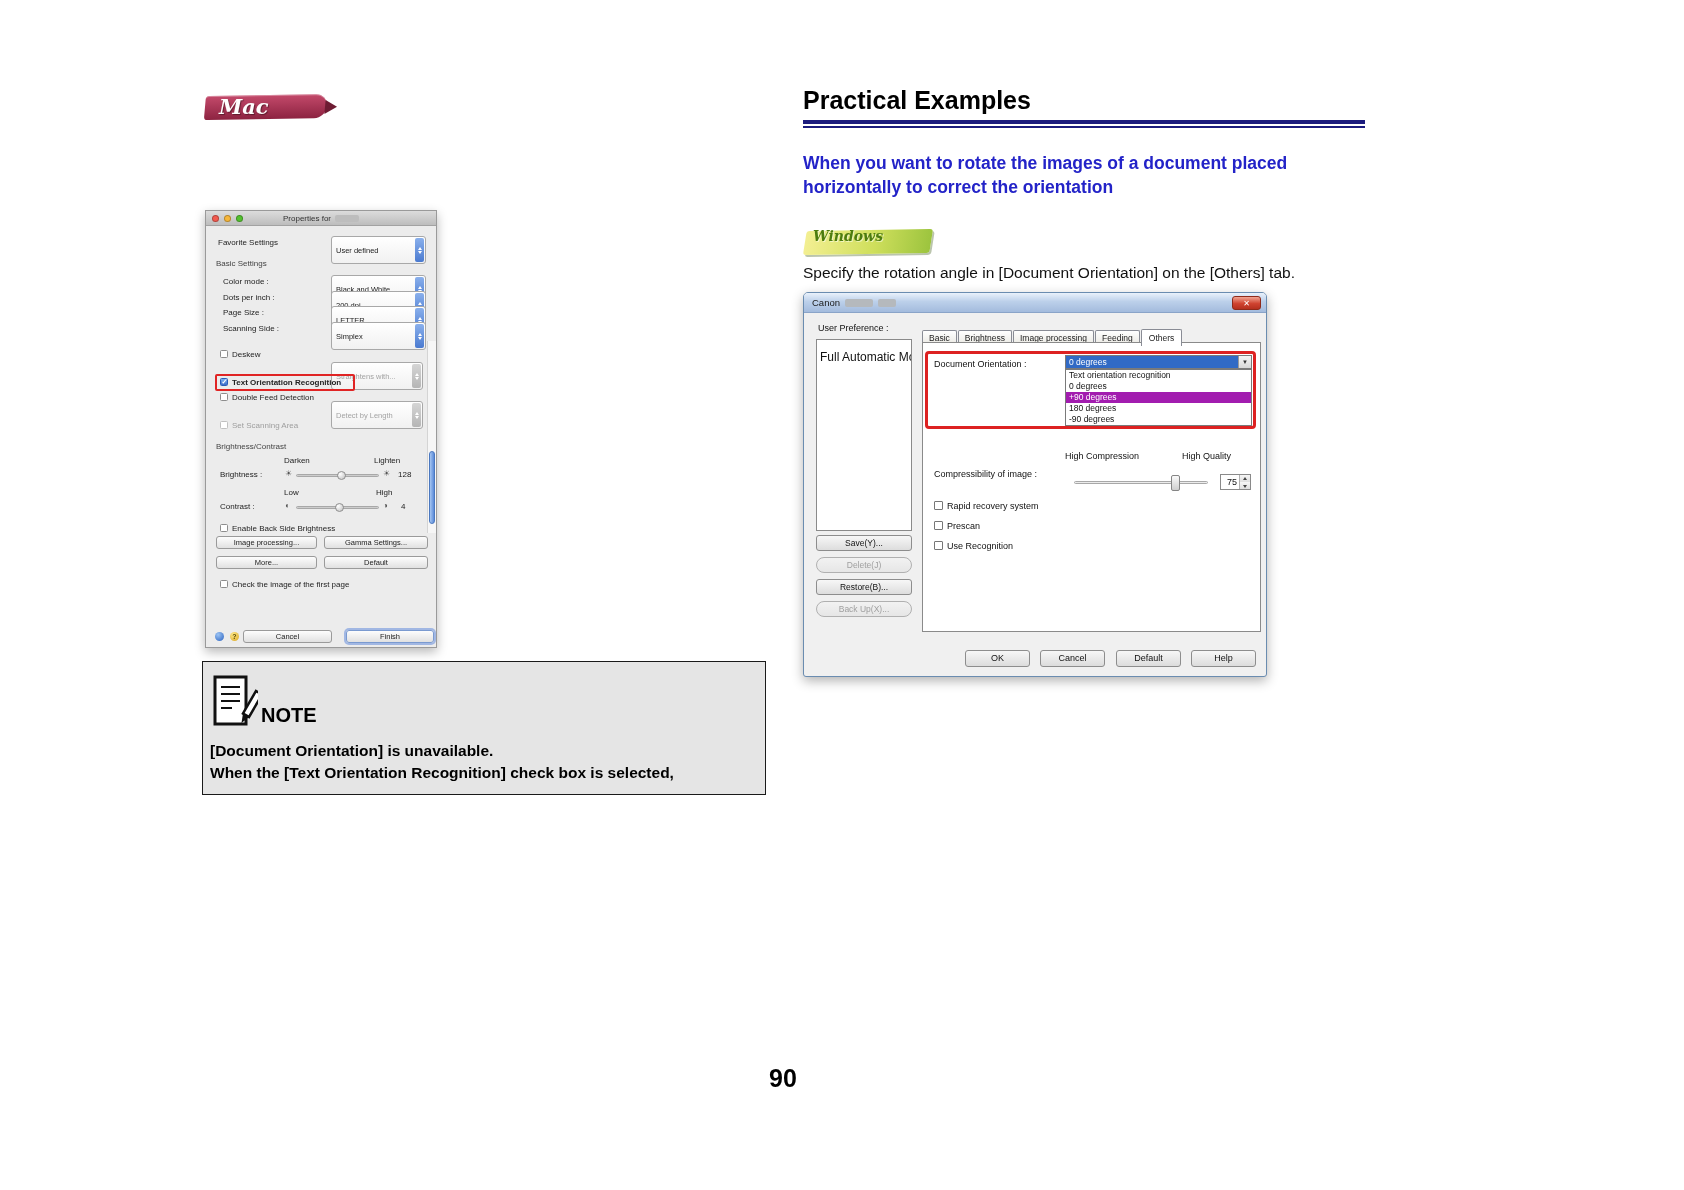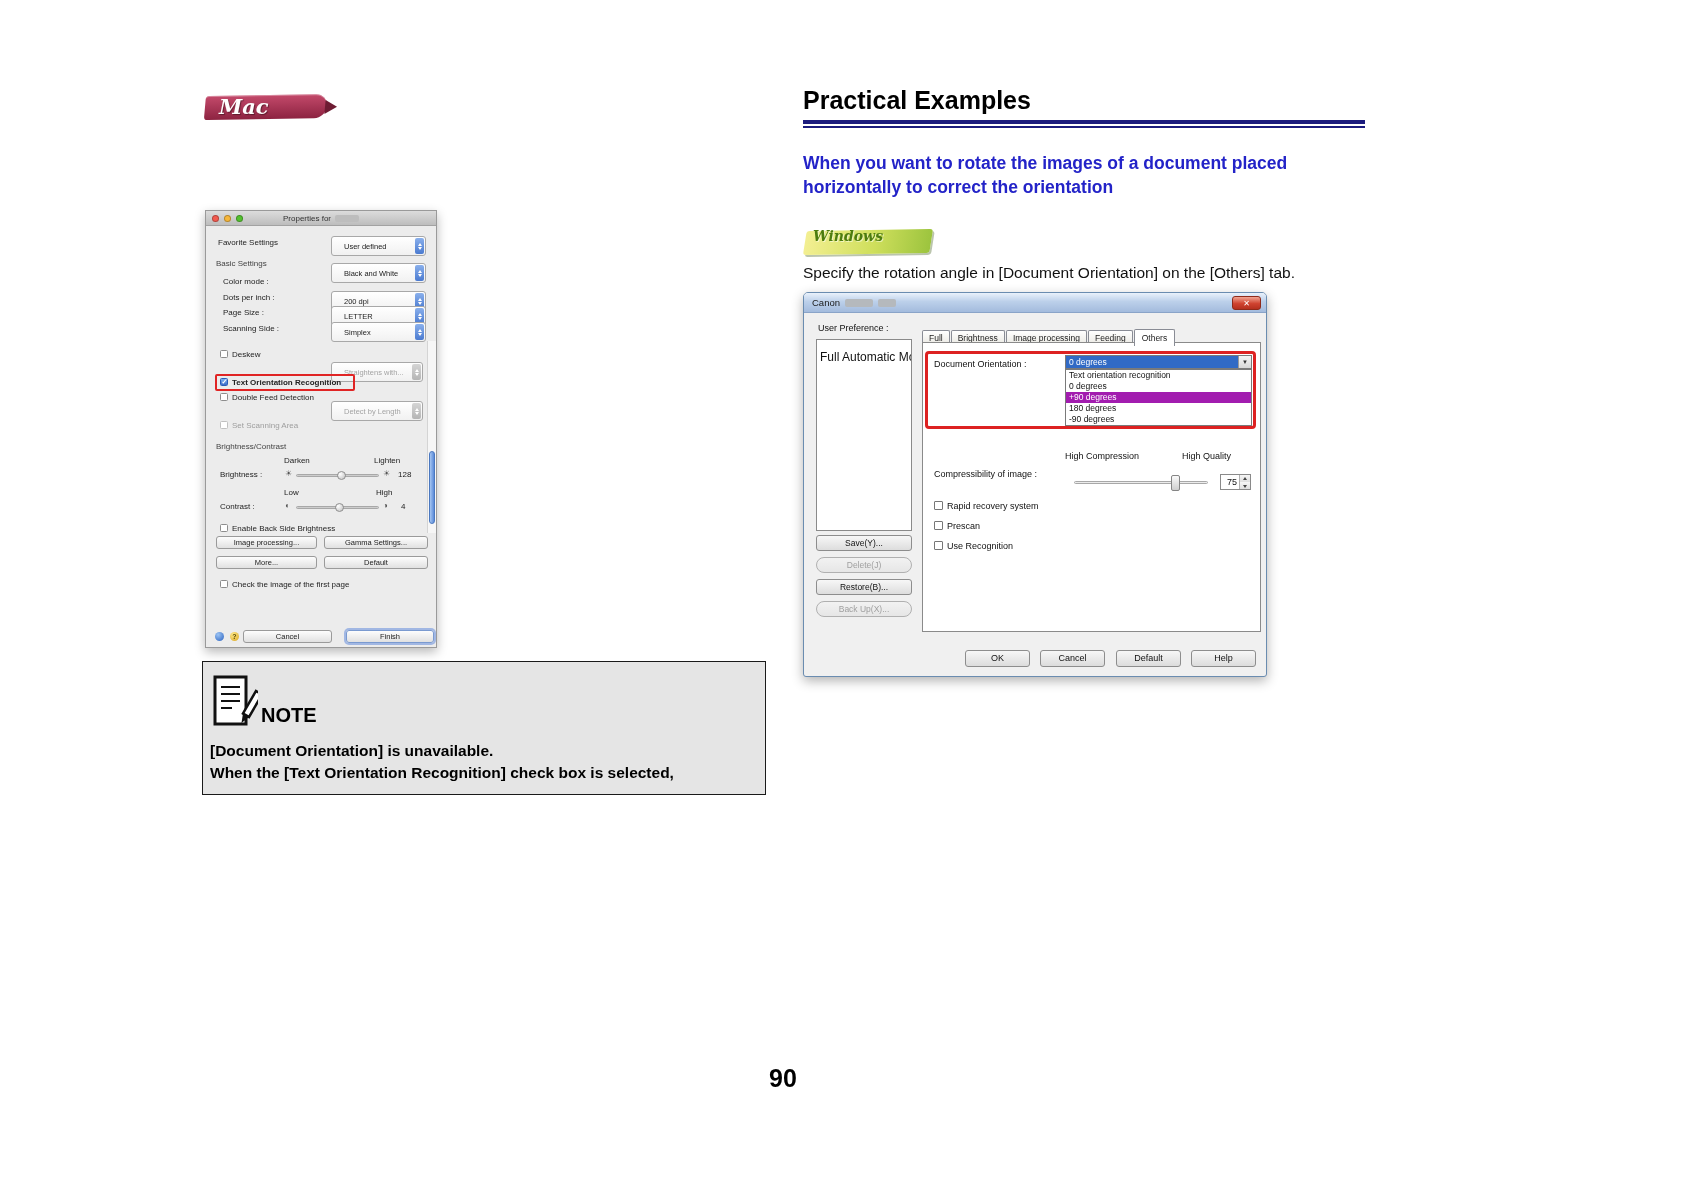--- a/index.html
+++ b/index.html
@@ -38,21 +38,21 @@
   .mac-titlebar { position:relative; height:15px; background:linear-gradient(#dcdcdc,#bdbdbd); border-bottom:1px solid #a2a2a2; display:flex; align-items:center; }
   .tl { width:7px; height:7px; border-radius:50%; margin-left:5px; border:0.5px solid rgba(0,0,0,.25); }
   .tl-red { background:#f25a4f; margin-left:6px; }
   .tl-yel { background:#f6b63a; }
   .tl-grn { background:#53c12f; }
   .mac-title { position:absolute; left:0; right:0; top:3px; text-align:center; font-size:8px; color:#333; }
   .redact { display:inline-block; width:24px; height:7px; background:#bdbdbd; border-radius:2px; margin-left:4px; vertical-align:middle; }
 
   .mlabel { position:absolute; font-size:8px; color:#222; white-space:nowrap; }
   .msec { position:absolute; font-size:8px; color:#444; white-space:nowrap; }
-  .mpop { position:absolute; height:20px; background:linear-gradient(#ffffff,#f1f1f1); border:1px solid #a8a8a8; border-radius:3px; font-size:7.5px; color:#222; display:flex; align-items:center; padding:0 12px 0 12px; white-space:nowrap; overflow:hidden; }
+  .mpop { position:absolute; height:28px; background:linear-gradient(#ffffff,#f1f1f1); border:1px solid #a8a8a8; border-radius:3px; font-size:7.5px; color:#222; display:flex; align-items:center; padding:0 12px 0 4px; white-space:nowrap; overflow:hidden; }
   .mpop.dis { color:#a3a3a3; }
   .mstep { position:absolute; right:1px; top:1px; bottom:1px; width:9px; border-radius:2px; background:linear-gradient(#8ab0ec,#4a7ad0); display:flex; flex-direction:column; align-items:center; justify-content:center; gap:1px; }
   .mpop.dis .mstep { background:linear-gradient(#d5d5d5,#b5b5b5); }
   .tu { width:0; height:0; border-left:2.5px solid transparent; border-right:2.5px solid transparent; border-bottom:3px solid #fff; }
   .td { width:0; height:0; border-left:2.5px solid transparent; border-right:2.5px solid transparent; border-top:3px solid #fff; }
 
   .mcheck { position:absolute; width:8px; height:8px; border:1px solid #8d8d8d; background:#fff; border-radius:1.5px; }
   .mcheck.on { background:linear-gradient(#7fb0f0,#3a6cc8); border-color:#2a5cb8; }
   .mcheck.on::after { content:"✓"; position:absolute; left:0.5px; top:-1px; font-size:7px; color:#fff; font-weight:bold; }
   .mcheck.dis { border-color:#c0c0c0; }
@@ -138,21 +138,21 @@
         <span>User defined</span>
         <span class="mstep">
           <i class="tu"></i>
           <i class="td"></i>
         </span>
       </span>
 
     <span class="msec" style="left:10px; top:48px;">Basic Settings</span>
 
     <span class="mlabel" style="left:17px; top:66px;">Color mode :</span>
-    <span class="mpop" style="left:125px; top:52px; width:95px;align-items:center;">
+    <span class="mpop" style="left:125px; top:64px; width:95px;align-items:center;">
         <span>Black and White</span>
         <span class="mstep">
           <i class="tu"></i>
           <i class="td"></i>
         </span>
       </span>
 
     <span class="mlabel" style="left:17px; top:82px;">Dots per inch :</span>
     <span class="mpop" style="left:125px; top:80px; width:95px;">
         <span>200 dpi</span>
@@ -302,21 +302,21 @@
     <span class="wlabel" style="left:14px; top:30px;">User Preference :</span>
     <div class="wlist">
       <div class="wlist-item">Full Automatic Mode</div>
     </div>
     <button class="wbtn" style="left:12px; top:242px;">Save(Y)...</button>
     <button class="wbtn dis" style="left:12px; top:264px;">Delete(J)</button>
     <button class="wbtn" style="left:12px; top:286px;">Restore(B)...</button>
     <button class="wbtn dis" style="left:12px; top:308px;">Back Up(X)...</button>
 
     <div class="wtabs">
-      <span class="wtab">Full</span><span class="wtab">Brightness</span><span class="wtab">Image processing</span><span class="wtab">Feeding</span><span class="wtab active">Others</span>
+      <span class="wtab">Basic</span><span class="wtab">Brightness</span><span class="wtab">Image processing</span><span class="wtab">Feeding</span><span class="wtab active">Others</span>
     </div>
 
     <div class="wpanel">
       <span class="wlabel" style="left:11px; top:16px;">Document Orientation :</span>
 
       <div class="wcombo">
         <span class="wcombo-val">0 degrees</span>
         <span class="wcombo-btn">▼</span>
       </div>
       <div class="wdroplist">

